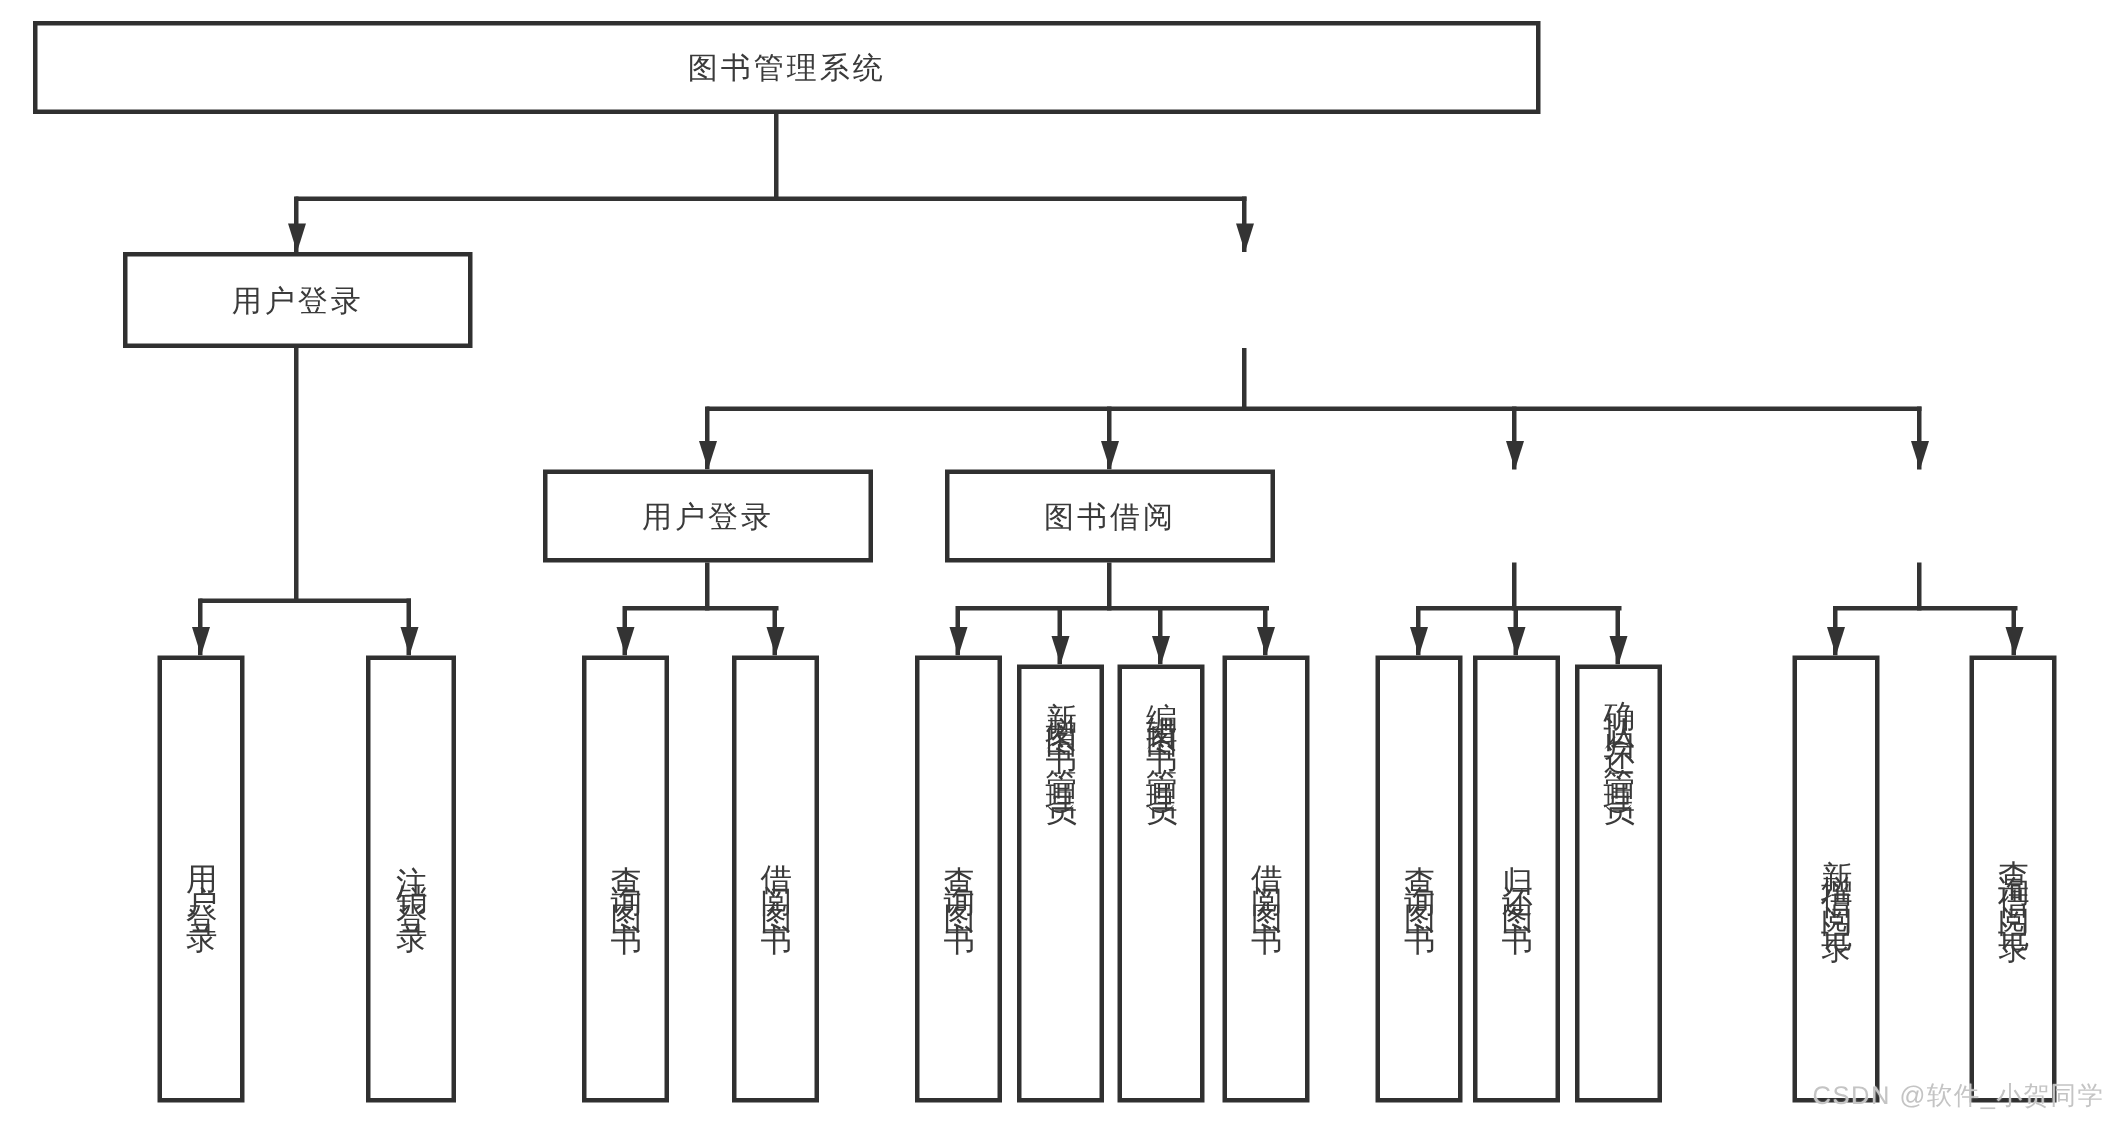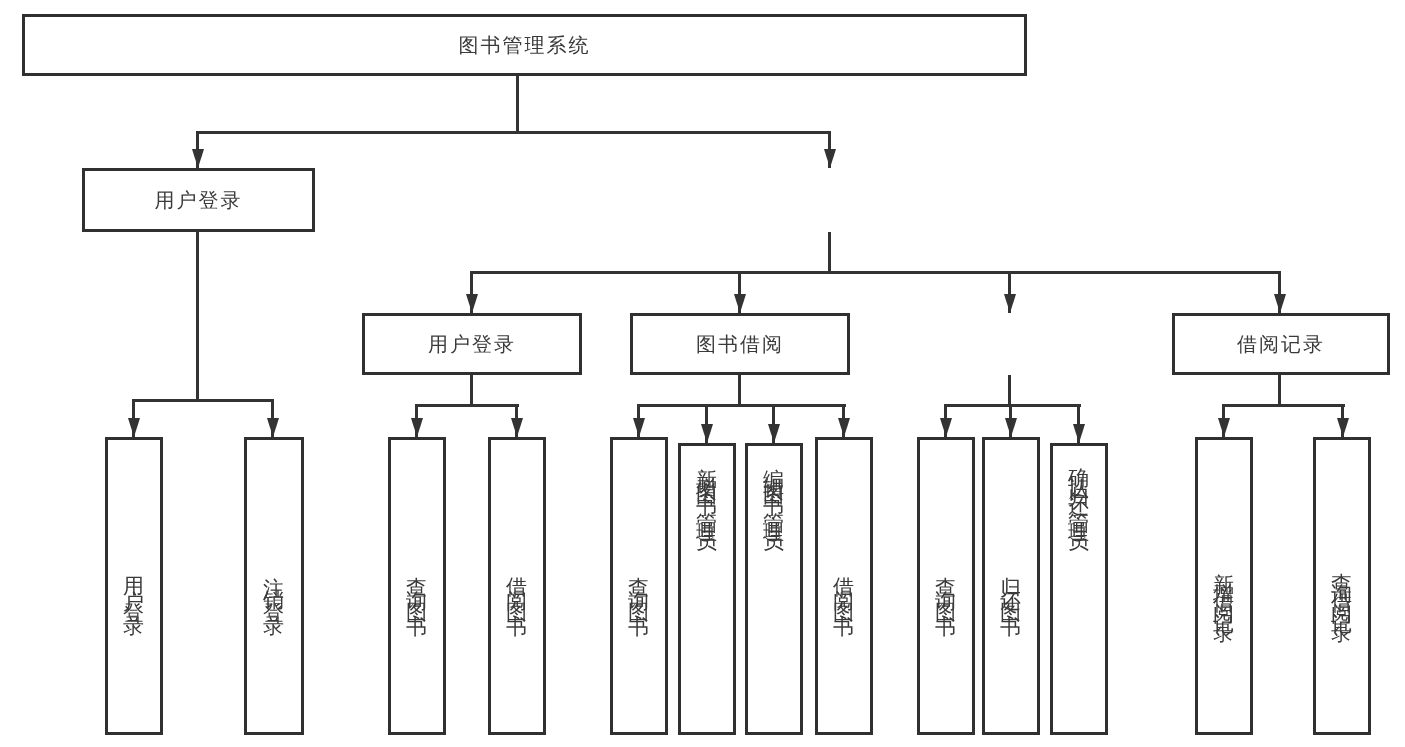--- a/index.html
+++ b/index.html
@@ -69,23 +69,20 @@
   <div class="vline" style="left:1008px;top:271px;height:42px"></div>
   <div class="arrow" style="left:1004px;top:294px"></div>
   <div class="vline" style="left:1278px;top:271px;height:42px"></div>
   <div class="arrow" style="left:1274px;top:294px"></div>
 
   <div class="node" style="left:362px;top:313px;width:220px;height:62px">
     <span>用户登录</span>
   </div>
   <div class="node" style="left:630px;top:313px;width:220px;height:62px">
     <span>图书借阅</span>
-  </div>
-  <div class="node" style="left:1172px;top:313px;width:218px;height:62px">
-    <span>借阅记录</span>
   </div>
 
   <div class="vline" style="left:470px;top:375px;height:32px"></div>
   <div class="hline" style="left:416px;top:404px;width:103px"></div>
   <div class="vline" style="left:415px;top:404px;height:33px"></div>
   <div class="arrow" style="left:411px;top:418px"></div>
   <div class="vline" style="left:515px;top:404px;height:33px"></div>
   <div class="arrow" style="left:511px;top:418px"></div>
 
   <div class="vline" style="left:738px;top:375px;height:32px"></div>
@@ -152,13 +149,14 @@
     <span>确认归还（管理员）</span>
   </div>
 
   <div class="node leaf mid" style="left:1195px">
     <span>新增借阅记录</span>
   </div>
   <div class="node leaf mid" style="left:1313px">
     <span>查询借阅记录</span>
   </div>
 
+  <div class="watermark">CSDN @软件_小贺同学</div>
 </div>
 
 </body></html>

